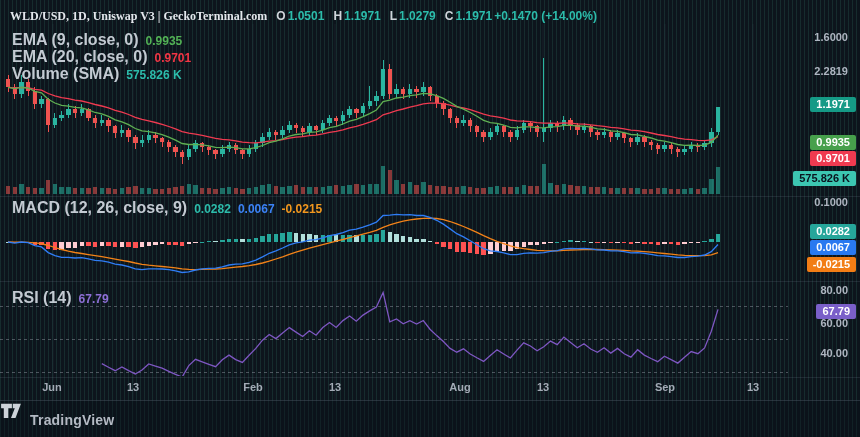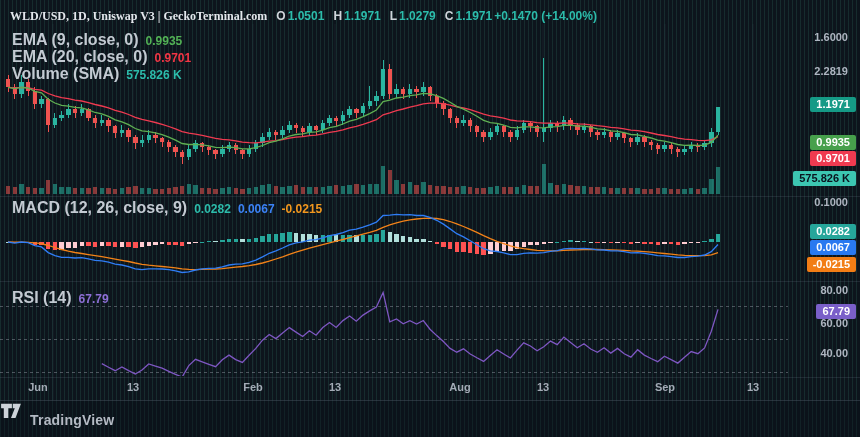--- a/index.html
+++ b/index.html
@@ -542,21 +542,21 @@
     <span class="badge b-hist" style="top:224px;">0.0282</span>
     <span class="badge b-macd" style="top:240px;">0.0067</span>
     <span class="badge b-sig" style="top:257px;">-0.0215</span>
     <span class="axlbl" style="top:284px;">80.00</span>
     <span class="badge b-rsi" style="top:304px;">67.79</span>
     <span class="axlbl" style="top:317px;">60.00</span>
     <span class="axlbl" style="top:347px;">40.00</span>
   </div>
 
   <div class="timeaxis">
-    <span class="tick" style="left:38px;top:4px;">Jun</span>
+    <span class="tick" style="left:52px;top:4px;">Jun</span>
     <span class="tick" style="left:133px;top:4px;">13</span>
     <span class="tick" style="left:253px;top:4px;">Feb</span>
     <span class="tick" style="left:335px;top:4px;">13</span>
     <span class="tick" style="left:460px;top:4px;">Aug</span>
     <span class="tick" style="left:543px;top:4px;">13</span>
     <span class="tick" style="left:665px;top:4px;">Sep</span>
     <span class="tick" style="left:753px;top:4px;">13</span>
   </div>
 
   <div class="footer">

